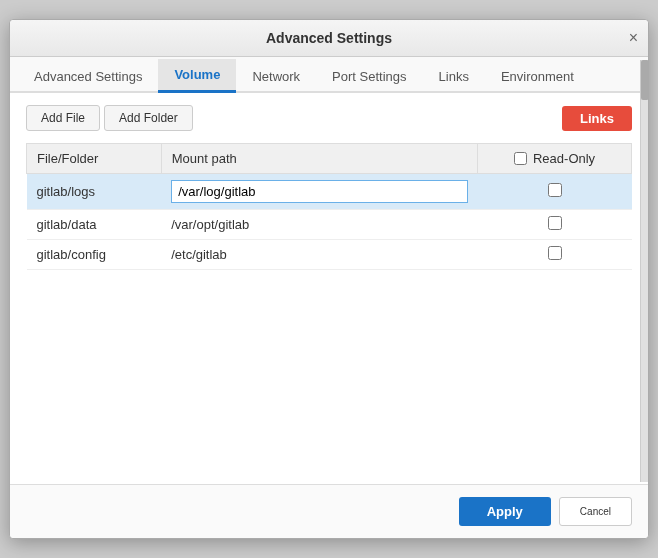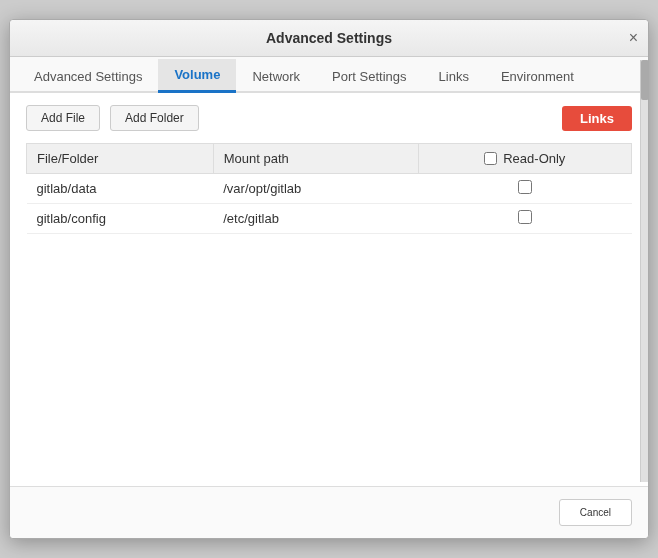--- a/index.html
+++ b/index.html
@@ -73,21 +73,21 @@
       padding: 12px 16px;
     }
     .toolbar {
       display: flex;
       justify-content: space-between;
       align-items: center;
       margin-bottom: 12px;
     }
     .toolbar-left {
       display: flex;
-      gap: 10px;
+      gap: 4px;
       align-items: flex-end;
     }
     .btn-secondary {
       padding: 5px 14px;
       border: 1px solid #ccc;
       background: #f5f5f5;
       border-radius: 3px;
       cursor: pointer;
       font-size: 12px;
       color: #333;
@@ -228,20 +228,29 @@
           <th>Mount path</th>
           <th class="readonly-col">
             <div class="readonly-header">
               <input type="checkbox" style="">
               <span>Read-Only</span>
             </div>
           </th>
         </tr>
       </thead>
       <tbody>
+        <tr class="selected">
+          <td>gitlab/logs</td>
+          <td>
+            <input class="mount-input" type="text" value="/var/log/gitlab" style="">
+          </td>
+          <td class="checkbox-cell">
+            <input type="checkbox" style="">
+          </td>
+        </tr>
         <tr>
           <td>gitlab/data</td>
           <td>/var/opt/gitlab</td>
           <td class="checkbox-cell">
             <input type="checkbox" style="">
           </td>
         </tr>
         <tr>
           <td>gitlab/config</td>
           <td>/etc/gitlab</td>
@@ -251,15 +260,16 @@
         </tr>
       </tbody>
     </table>
   </div>
 
   <div class="scrollbar-right">
     <div class="scrollbar-thumb"></div>
   </div>
 
   <div class="footer">
+    <button class="btn-apply">Apply</button>
     <button class="btn-cancel">Cancel</button>
   </div>
 </div>
 
 </body></html>

